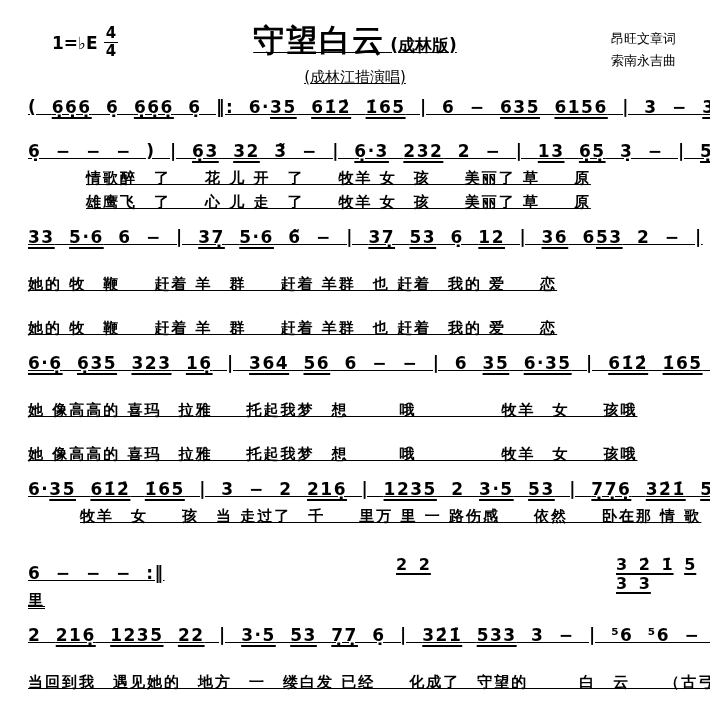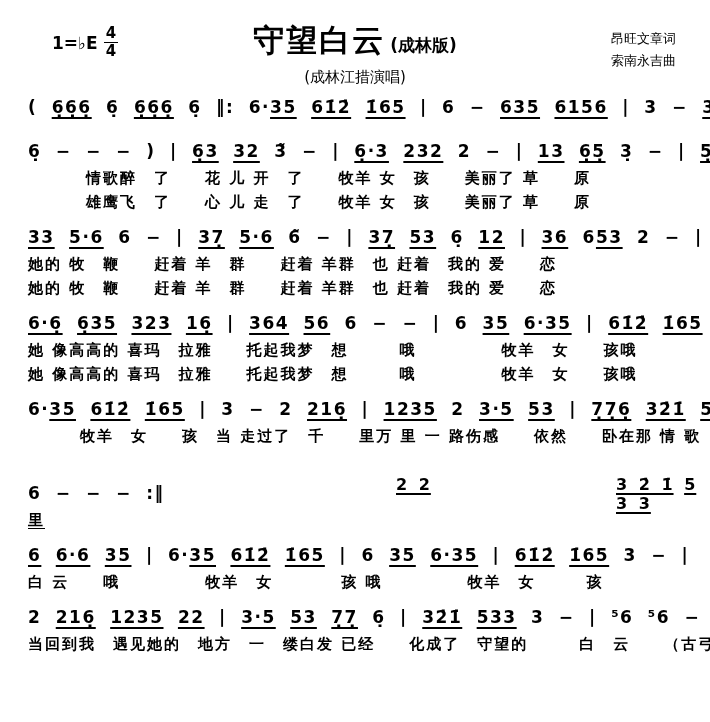--- a/index.html
+++ b/index.html
@@ -1,19 +1,19 @@
 <!DOCTYPE html>
 <html><head>
 <meta charset="utf-8">
 <style>
   html,body{margin:0;padding:0;background:#888;}
   .page{
     width:710px;height:722px;margin:0 auto;background:#ffffff;
     font-family:"DejaVu Sans","Liberation Sans",sans-serif;
-    color:#000;position:relative;overflow:hidden;box-sizing:border-box;
+    color:#000;position:relative;overflow:hidden;box-sizing:border-box;text-decoration:underline;
   }
   
   .header{position:relative;height:92px;}
   .keysig{
     position:absolute;left:52px;top:26px;font-size:17px;font-weight:bold;
     display:flex;align-items:center;gap:6px;
   }
   .timesig{display:inline-flex;flex-direction:column;align-items:center;line-height:1;font-size:15px;font-weight:bold;}
   .timesig .top{border-bottom:1.5px solid #000;padding:0 2px 1px 2px;}
   .timesig .bot{padding-top:1px;}
@@ -25,21 +25,21 @@
   
   .system{position:relative;padding-left:28px;padding-right:6px;}
   .notes{
     font-size:17px;font-weight:bold;letter-spacing:1.5px;word-spacing:7px;
     line-height:30px;white-space:nowrap;
   }
   .notes u{text-decoration:underline;text-decoration-thickness:1.5px;text-underline-offset:4px;}
   .lyr{
     font-size:15px;font-weight:600;line-height:24px;white-space:nowrap;letter-spacing:2px;
   }
-  .ind85{padding-left:58px;} .ind18{padding-left:0px;} .ind80{padding-left:52px;}
+  .ind85{padding-left:58px;} .ind18{padding-left:0px;margin-top:20px;} .ind80{padding-left:52px;}
   .mb10{margin-bottom:8px;} .mb16{margin-bottom:14px;}
   .ossia-row{position:relative;height:22px;}
   .ossia{
     position:absolute;top:0;font-size:16px;font-weight:bold;letter-spacing:1px;word-spacing:4px;margin-top:27px;
   }
   .ossia u{text-decoration:underline;text-decoration-thickness:1.5px;text-underline-offset:3px;}
   .ossia-left{left:368px;} .ossia-right{left:588px;}
   .lyr-under{text-decoration:underline;text-underline-offset:3px;}
   
   .footer{position:absolute;right:8px;bottom:2px;text-align:right;}
@@ -99,24 +99,20 @@
       <span class="ossia ossia-left"><u>2 2</u></span>
       <span class="ossia ossia-right"><u>3 2̇ 1̇</u> <u>5 3 3</u></span>
     </div>
   </div>
 
   <div class="system mb10">
     <div class="notes">6 − − − :‖</div>
     <div class="lyr lyr-under">里</div>
   </div>
 
-  <div class="system mb10">
-    <div class="notes"><u>6</u> <u>6·6</u> <u>35</u> | 6·<u>35</u> <u>61̇2̇</u> <u>1̇65</u> | 6 <u>35</u> <u>6·35</u> | <u>61̇2̇</u> <u>1̇65</u> 3 − |</div>
-    <div class="lyr ind18">白 云　　哦　　　　　牧羊　女　　　　孩 哦　　　　　牧羊　女　　　孩</div>
-  </div>
 
   <div class="system">
     <div class="notes">2 <u>216̣</u> <u>1235</u> <u>22</u> | <u>3·5</u> <u>53</u> <u>7̣7̣</u> 6̣ | <u>32̇1̇</u> <u>533</u> 3 − | ⁵6 ⁵6 − − | 6 − − − ‖</div>
     <div class="lyr ind18">当回到我　遇见她的　地方　一　缕白发 已经　　化成了　守望的　　　白　云　　（古弓记谱）</div>
   </div>
 
 
 </div>
 
 </body></html>

